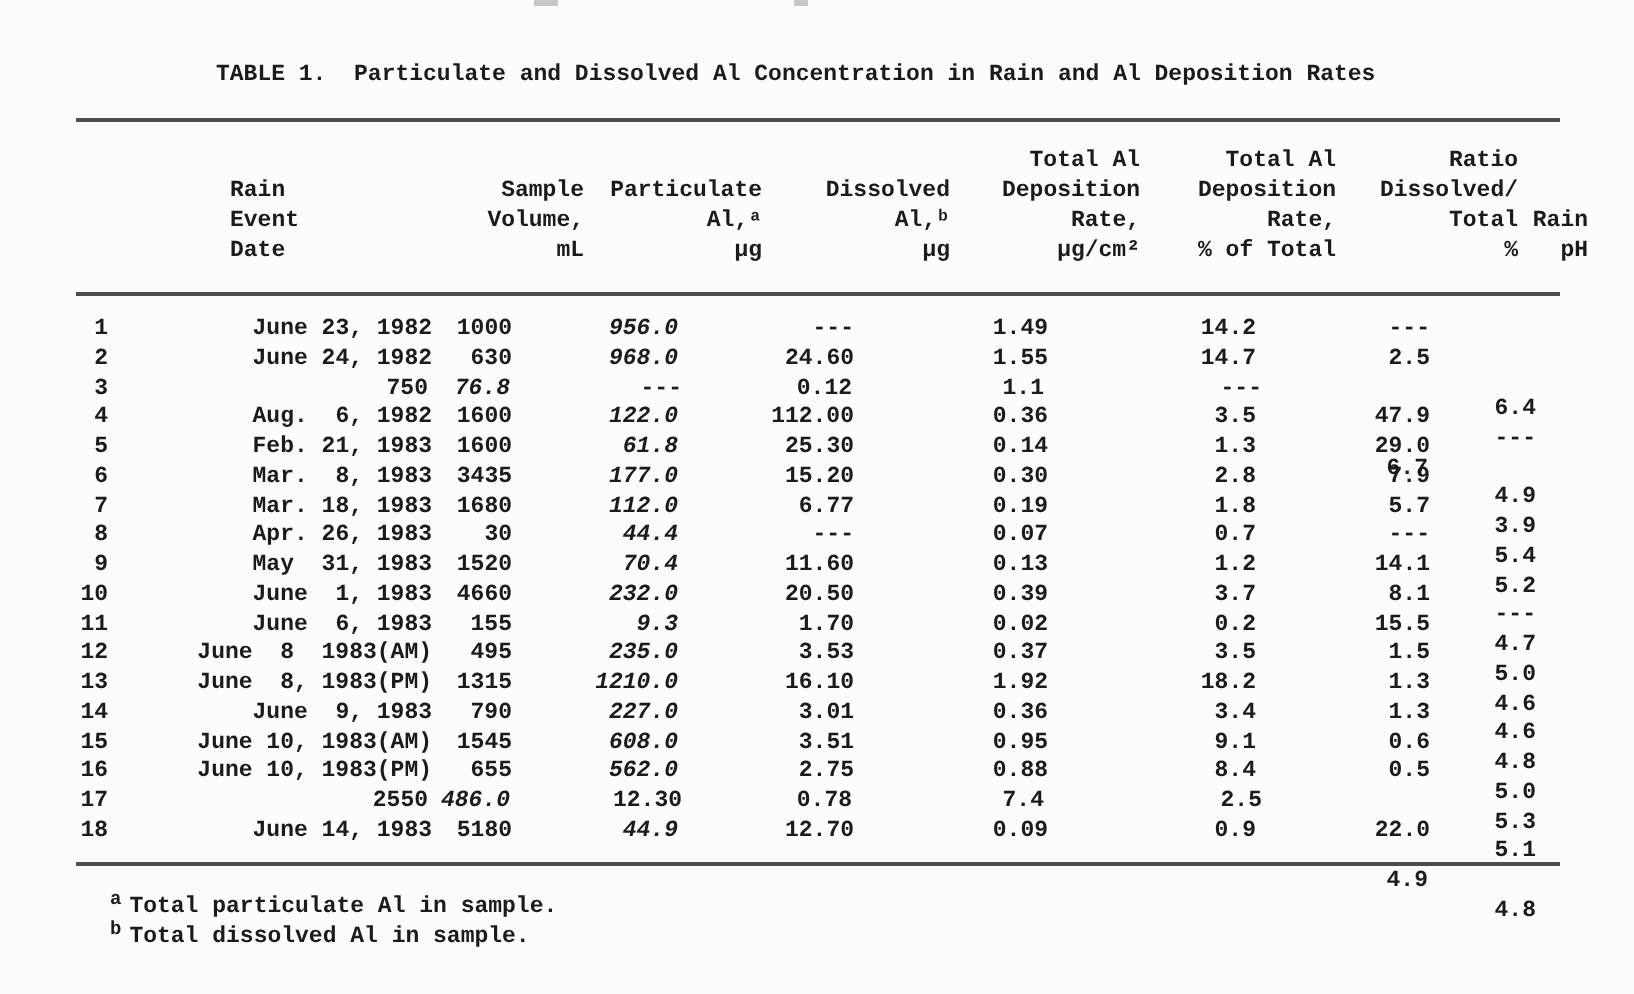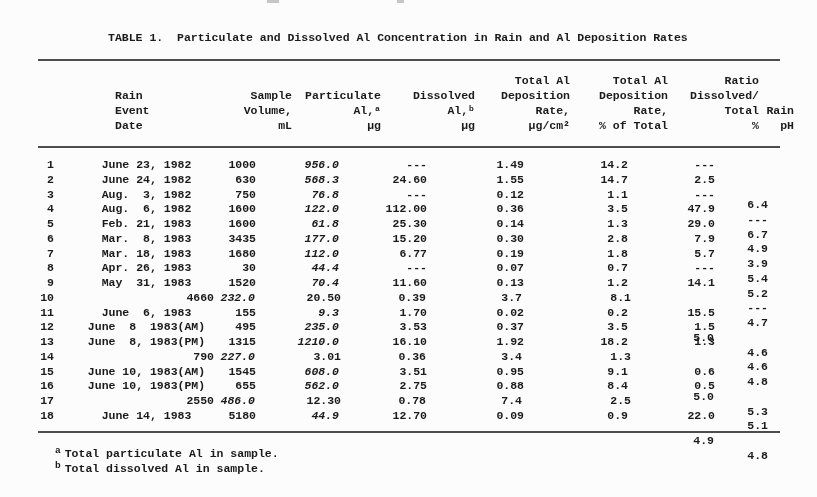--- a/index.html
+++ b/index.html
@@ -41,21 +41,21 @@
   .ch-ph{left:734px;width:60px;}
 
   .tbody{position:absolute;left:38px;top:158px;width:732px;}
   .row{
     display:grid;
     grid-template-columns:16px 162px 42px 84px 86px 98px 106px 84px 54px;
     height:14.75px;line-height:14.75px;font-size:11.5px;
   }
   .cell{white-space:pre;text-align:right;}
   .c-index{padding-right:0;}
-  .c-date{text-align:center;padding-left:23px;}
+  .c-date{text-align:right;padding-left:23px;}
   .c-volume{padding-right:2px;}
   .c-particulate{padding-right:3px;font-style:italic;}
   .c-dissolved{padding-right:1px;}
   .c-dep_rate{padding-right:2px;}
   .c-dep_pct{padding-right:4px;}
   .c-ratio{padding-right:1px;}
   .c-ph{padding-right:2px;margin-top:40px;}
 
   .footnote{position:absolute;left:55px;font-size:11.5px;line-height:13px;}
   .fn-a{top:447px;}
@@ -115,30 +115,29 @@
         <div class="cell c-dissolved">---</div>
         <div class="cell c-dep_rate">1.49</div>
         <div class="cell c-dep_pct">14.2</div>
         <div class="cell c-ratio">---</div>
         <div class="cell c-ph">6.4</div>
       </div>
       <div class="row">
         <div class="cell c-index">2</div>
         <div class="cell c-date">June 24, 1982</div>
         <div class="cell c-volume">630</div>
-        <div class="cell c-particulate">568.3</div>
+        <div class="cell c-particulate">968.0</div>
         <div class="cell c-dissolved">24.60</div>
         <div class="cell c-dep_rate">1.55</div>
         <div class="cell c-dep_pct">14.7</div>
         <div class="cell c-ratio">2.5</div>
         <div class="cell c-ph">---</div>
       </div>
       <div class="row">
         <div class="cell c-index">3</div>
-        <div class="cell c-date">Aug.  3, 1982</div>
         <div class="cell c-volume">750</div>
         <div class="cell c-particulate">76.8</div>
         <div class="cell c-dissolved">---</div>
         <div class="cell c-dep_rate">0.12</div>
         <div class="cell c-dep_pct">1.1</div>
         <div class="cell c-ratio">---</div>
         <div class="cell c-ph">6.7</div>
       </div>
       <div class="row">
         <div class="cell c-index">4</div>
@@ -201,20 +200,21 @@
         <div class="cell c-volume">1520</div>
         <div class="cell c-particulate">70.4</div>
         <div class="cell c-dissolved">11.60</div>
         <div class="cell c-dep_rate">0.13</div>
         <div class="cell c-dep_pct">1.2</div>
         <div class="cell c-ratio">14.1</div>
         <div class="cell c-ph">4.7</div>
       </div>
       <div class="row">
         <div class="cell c-index">10</div>
+        <div class="cell c-date">June  1, 1983</div>
         <div class="cell c-volume">4660</div>
         <div class="cell c-particulate">232.0</div>
         <div class="cell c-dissolved">20.50</div>
         <div class="cell c-dep_rate">0.39</div>
         <div class="cell c-dep_pct">3.7</div>
         <div class="cell c-ratio">8.1</div>
         <div class="cell c-ph">5.0</div>
       </div>
       <div class="row">
         <div class="cell c-index">11</div>
@@ -244,20 +244,21 @@
         <div class="cell c-volume">1315</div>
         <div class="cell c-particulate">1210.0</div>
         <div class="cell c-dissolved">16.10</div>
         <div class="cell c-dep_rate">1.92</div>
         <div class="cell c-dep_pct">18.2</div>
         <div class="cell c-ratio">1.3</div>
         <div class="cell c-ph">4.8</div>
       </div>
       <div class="row">
         <div class="cell c-index">14</div>
+        <div class="cell c-date">June  9, 1983</div>
         <div class="cell c-volume">790</div>
         <div class="cell c-particulate">227.0</div>
         <div class="cell c-dissolved">3.01</div>
         <div class="cell c-dep_rate">0.36</div>
         <div class="cell c-dep_pct">3.4</div>
         <div class="cell c-ratio">1.3</div>
         <div class="cell c-ph">5.0</div>
       </div>
       <div class="row">
         <div class="cell c-index">15</div>

